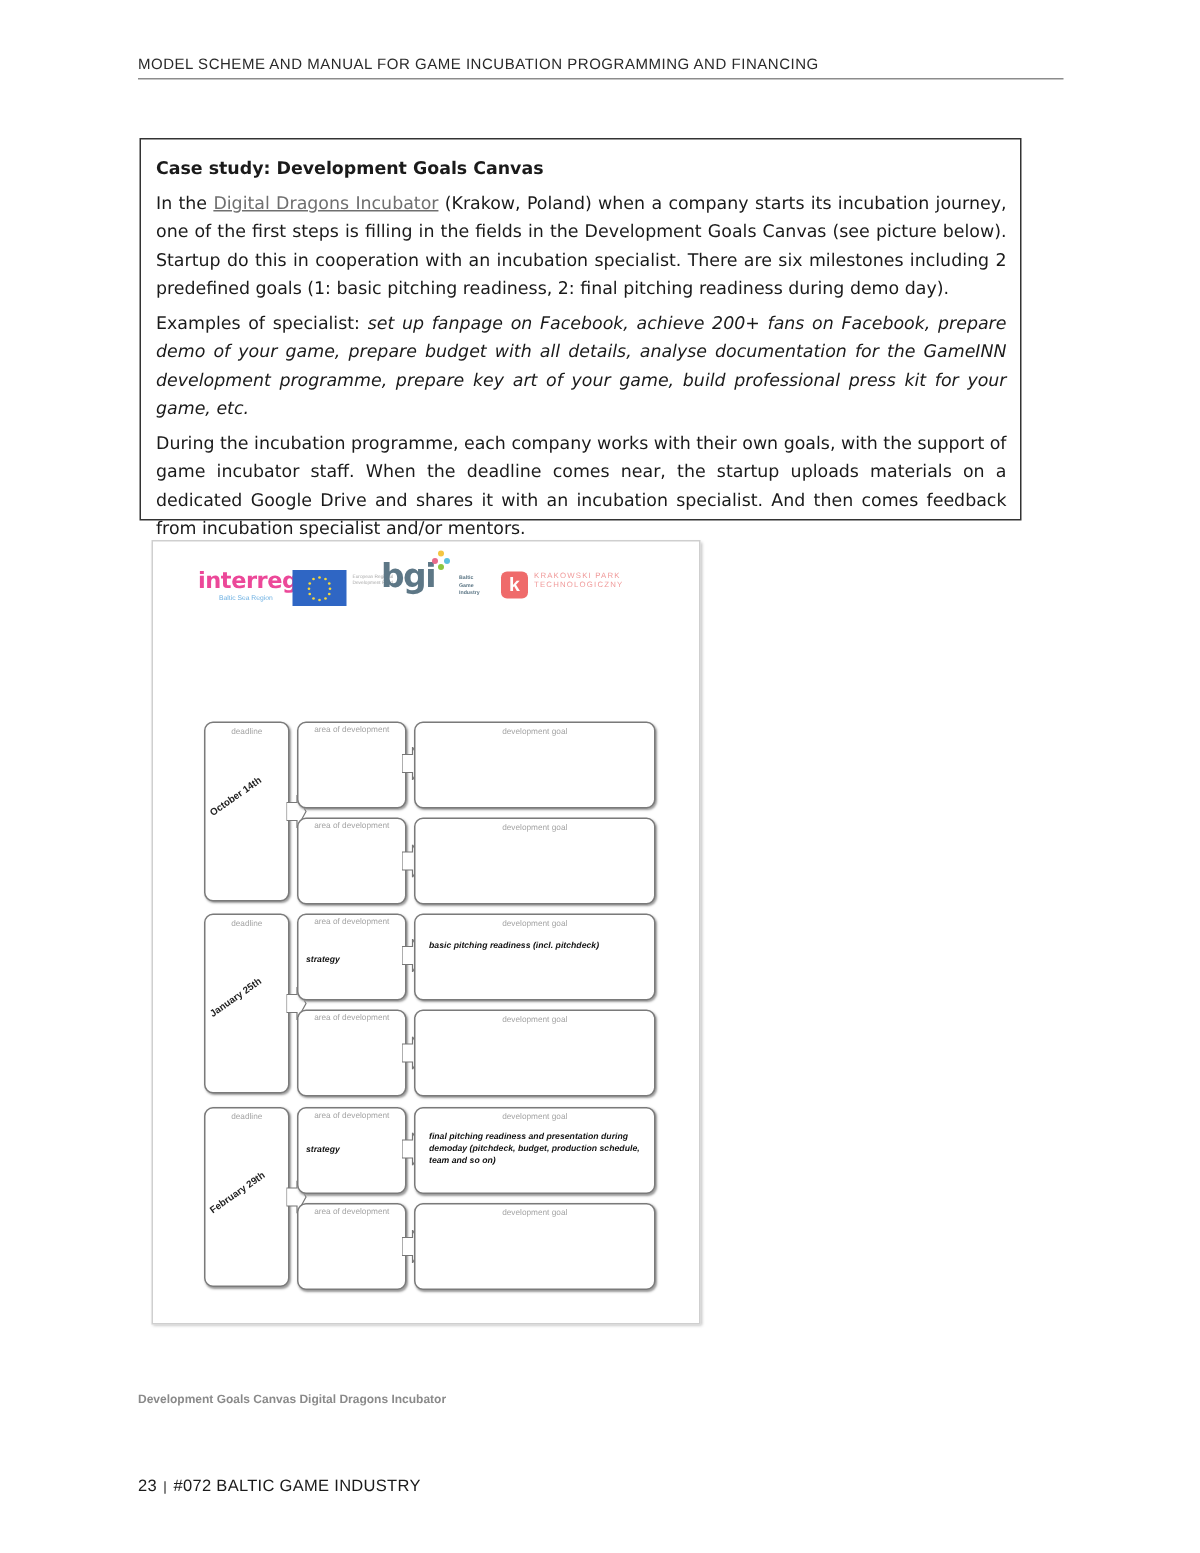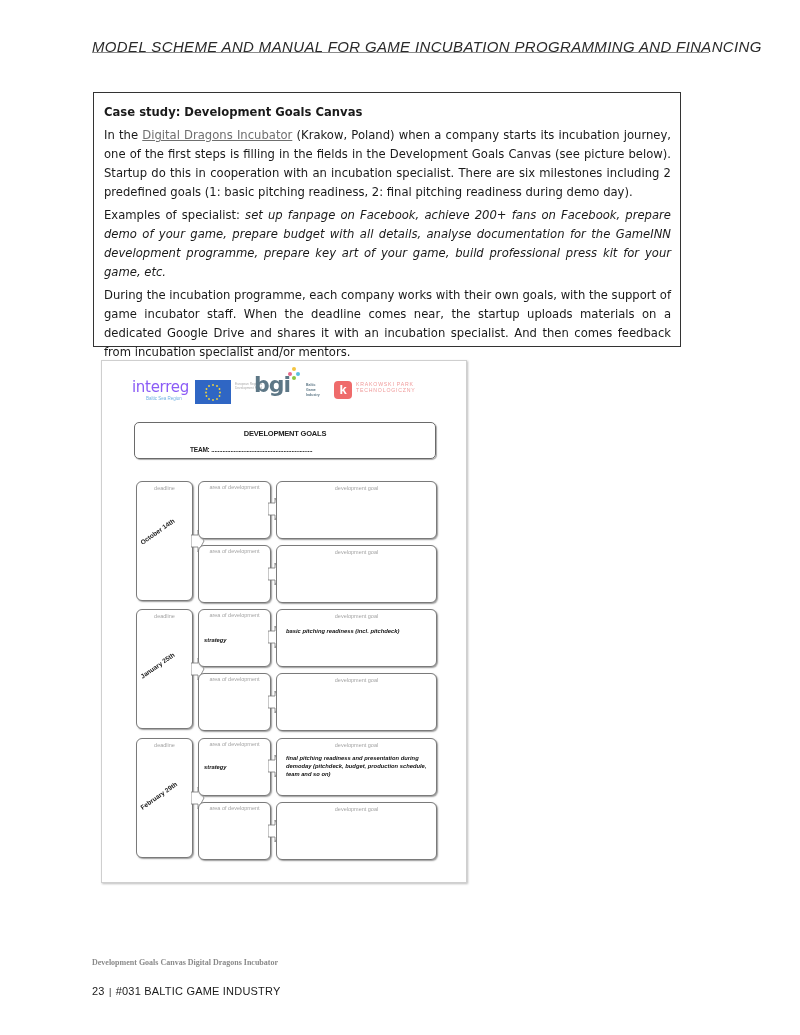--- a/index.html
+++ b/index.html
@@ -1,36 +1,36 @@
 <!DOCTYPE html>
 <html><head>
 <meta charset="utf-8">
 <style>
   html, body { margin:0; padding:0; background:#ffffff; }
   body { width:800px; height:1035px; position:relative; overflow:hidden;
          font-family:"Liberation Sans", sans-serif; color:#1a1a1a; }
 
-  .running-header { position:absolute; left:92px; top:38px; font-size:15px;
-     letter-spacing:0.35px; color:#2a2a2a; font-family:"Liberation Sans", sans-serif;font-style:italic; }
+  .running-header { position:absolute; left:92px; top:38px; font-size:10px;
+     letter-spacing:0.35px; color:#2a2a2a; font-family:"Liberation Sans", sans-serif; }
   .header-rule { position:absolute; left:92px; top:52px; width:617px; height:1px; background:#8c8c8c; }
 
   .case-box { position:absolute; left:93px; top:92px; width:588px; height:255px;
      border:1px solid #333; box-sizing:border-box; padding:10px 9px 0 10px;
      font-family:"DejaVu Sans", sans-serif; font-size:11.6px; line-height:19px; color:#1a1a1a; }
   .case-title { font-weight:bold; margin:0; }
   .case-box p { margin:0 0 4px 0; text-align:justify; }
   .case-box .link { color:#6f6f6f; text-decoration:underline; }
   .case-box em { font-style:italic; }
 
   .canvas-img { position:absolute; left:101px; top:360px; width:364px; height:521px;
      border:1px solid #cfcfcf; box-shadow:1px 1px 2px #bdbdbd; background:#fff; overflow:hidden; }
 
   .logos { position:absolute; left:0; top:0; width:100%; height:60px; }
   .logo-interreg { position:absolute; left:30px; top:17px; font-family:"DejaVu Sans", sans-serif;
-     font-size:15px; font-weight:normal; color:#8b5cf6; letter-spacing:-0.3px; }
+     font-size:15px; font-weight:bold; color:#ec4899; letter-spacing:-0.3px; }
   .logo-interreg-sub { position:absolute; left:44px; top:35px; font-size:4.5px; color:#6fb1e2; }
   .logo-eu { position:absolute; left:93px; top:19px; width:36px; height:24px; background:#2f66c4; }
   .logo-eu-text { position:absolute; left:133px; top:21px; font-size:3.2px; color:#aaa; line-height:4px; width:28px; }
   .logo-bgi { position:absolute; left:152px; top:11px; font-family:"DejaVu Sans", sans-serif;
      font-size:22px; font-weight:bold; color:#5d7786; letter-spacing:-1px; }
   .bgi-dots span { position:absolute; width:4px; height:4px; border-radius:50%; }
   .logo-bgi-sub { position:absolute; left:204px; top:22px; font-size:3.5px; line-height:5px; color:#5d7786; font-weight:bold; width:20px; }
   .logo-kpt-mark { position:absolute; left:232px; top:20px; width:18px; height:18px; border-radius:4px;
      background:#ef6b6b; color:#fff; font-weight:bold; font-size:13px; text-align:center; line-height:18px; }
   .logo-kpt-text { position:absolute; left:254px; top:20px; font-size:5.2px; line-height:6px; color:#f09a9a; letter-spacing:0.8px; }
@@ -48,21 +48,21 @@
   .deadline-box { left:2px; top:0; width:57px; height:120px; }
   .area-top { left:64px; top:0; width:73px; height:58px; }
   .area-bot { left:64px; top:64px; width:73px; height:58px; }
   .goal-top { left:142px; top:0; width:161px; height:58px; }
   .goal-bot { left:142px; top:64px; width:161px; height:58px; }
   .date { position:absolute; left:2px; top:58px; font-size:6.5px; font-weight:bold; color:#222;
      transform:rotate(-35deg); transform-origin:left top; white-space:nowrap; }
   .arrow { position:absolute; }
   .entry { position:absolute; font-size:5.8px; font-style:italic; font-weight:bold; color:#111; line-height:8px; }
 
-  .caption { position:absolute; left:92px; top:958px; font-family:Liberation Serif, serif;
+  .caption { position:absolute; left:92px; top:928px; font-family:Liberation Sans, sans-serif;
      font-size:8px; font-weight:bold; color:#8a8a8a; }
   .footer { position:absolute; left:92px; top:985px; font-size:11px; color:#1a1a1a; letter-spacing:0.2px; }
   .footer .sep { font-size:9px; margin:0 1px; }
 </style>
 </head>
 <body>
 
 <div class="running-header">MODEL SCHEME AND MANUAL FOR GAME INCUBATION PROGRAMMING AND FINANCING</div>
 <div class="header-rule"></div>
 
@@ -101,24 +101,20 @@
       <span style="left:190px;top:6px;background:#f4c542"></span>
       <span style="left:186px;top:11px;background:#e86a8a"></span>
       <span style="left:194px;top:11px;background:#5bc0de"></span>
       <span style="left:190px;top:15px;background:#8cc63f"></span>
     </span>
     <span class="logo-bgi-sub">Baltic Game Industry</span>
     <span class="logo-kpt-mark">k</span>
     <span class="logo-kpt-text" style="width:70px;">KRAKOWSKI PARK TECHNOLOGICZNY</span>
   </div>
 
-  <div class="dg-title-box">
-    <div class="dg-title">DEVELOPMENT GOALS</div>
-    <div class="dg-team">TEAM: ...............................................................</div>
-  </div>
 
   <div class="grp" style="top:120px;">
     <div class="box deadline-box">
       <div class="lbl" style="top:3px;">deadline</div>
       <div class="date">October 14th</div>
     </div>
     <svg class="arrow" style="left:57px;top:49px" width="14" height="22">
         <path d="M0 5 H7 V0 L13 11 L7 22 V17 H0 Z" fill="#fff" stroke="#777" stroke-width="0.8"></path>
       </svg>
     <div class="box area-top">
@@ -200,14 +196,14 @@
       <div class="lbl" style="top:3px;">development goal</div>
     </div>
   </div>
 </div>
 
 <div class="caption">Development Goals Canvas Digital Dragons Incubator</div>
 
 <div class="footer">
   <span>23</span>
   <span class="sep">|</span>
-  <span>#031 BALTIC GAME INDUSTRY</span>
+  <span>#072 BALTIC GAME INDUSTRY</span>
 </div>
 
 </body></html>

